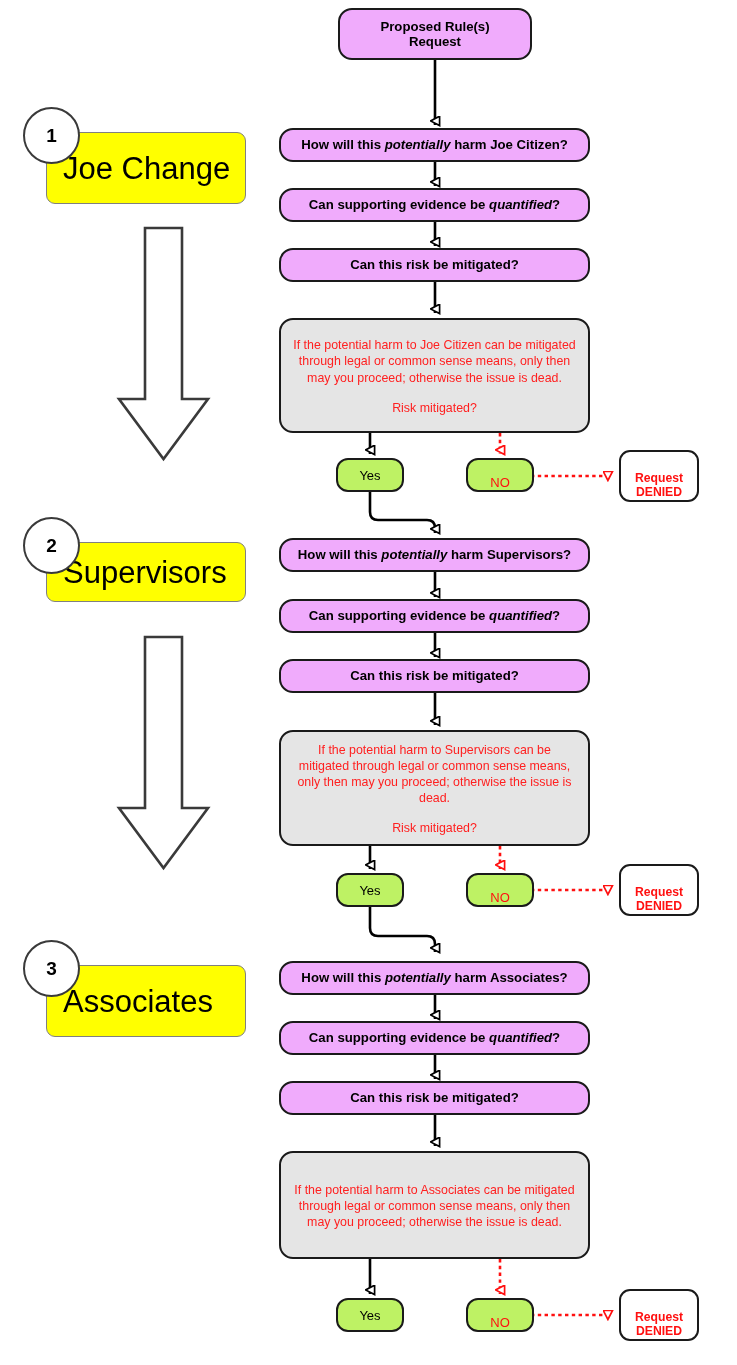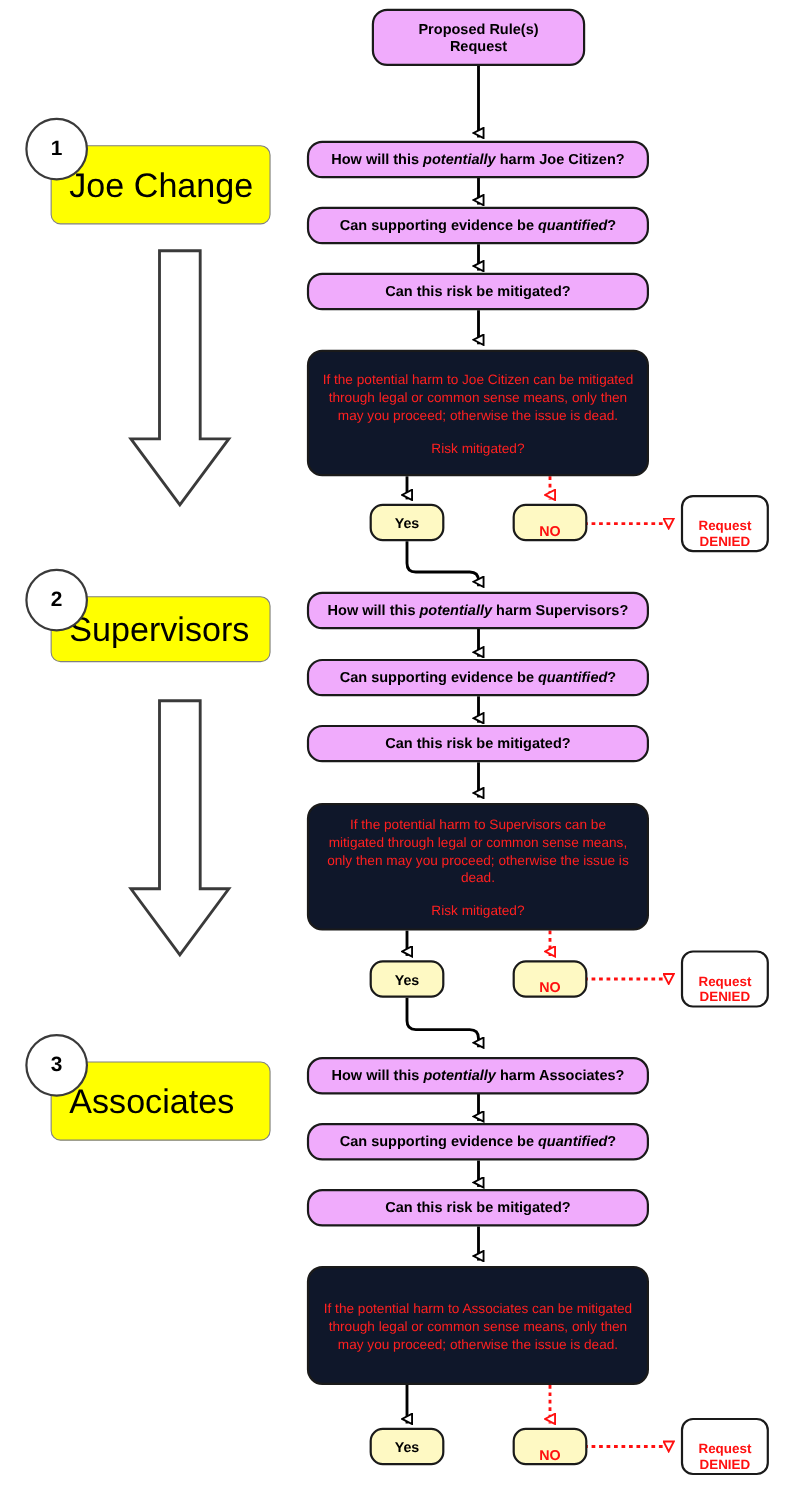--- a/index.html
+++ b/index.html
@@ -16,32 +16,32 @@
   
   .qbox{
     border:2.2px solid #1a1a1a;border-radius:14px;background:#f0abfc;
     font-size:13.2px;font-weight:bold;color:#000000;line-height:1.15;
     padding:0 10px;
   }
   .qbox i{font-style:italic;}
 
   
   .rbox{
-    border:2.2px solid #1a1a1a;border-radius:14px;background:#0f172a;
+    border:2.2px solid #1a1a1a;border-radius:14px;background:#e5e5e5;
     color:#ff2020;font-size:12.4px;font-weight:normal;line-height:1.30;
     flex-direction:column;padding:6px 12px 4px;
   }
   .rbox .para{display:block;}
   .rbox .q{display:block;margin-top:14px;}
   .rbox.noq{justify-content:center;}
 
   
   .smallbox{
-    border:2.2px solid #1a1a1a;border-radius:12px;background:#fef9c3;
-    font-size:13px;font-weight:bold;
+    border:2.2px solid #1a1a1a;border-radius:12px;background:#bef264;
+    font-size:13px;font-weight:normal;
   }
   .smallbox.yes{color:#000;}
   .smallbox.no{color:#ff1010;align-items:flex-end;}
 
   
   .denied{
     border:2.4px solid #1a1a1a;border-radius:11px;background:#ffffff;
     color:#ff1010;font-size:12.2px;font-weight:bold;line-height:1.2;
     flex-direction:column;
     justify-content:flex-end;

